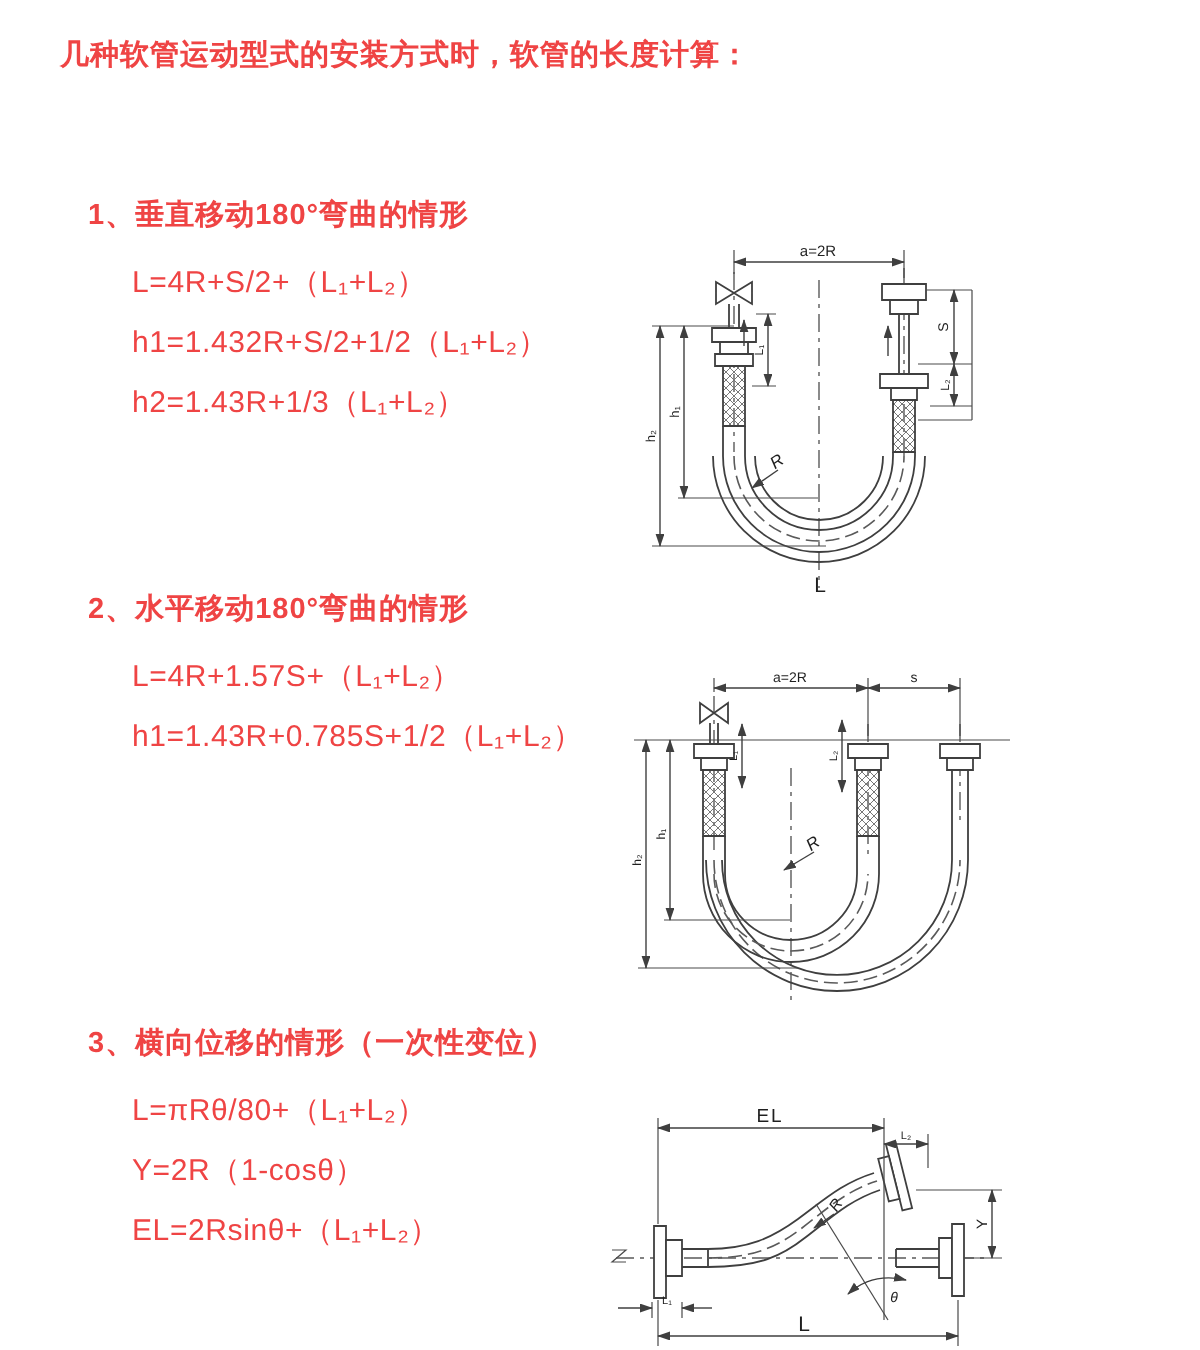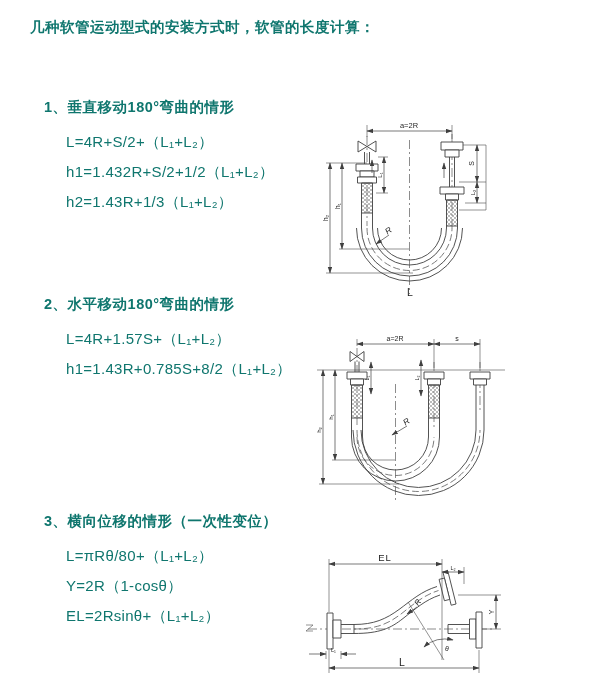--- a/index.html
+++ b/index.html
@@ -1,18 +1,18 @@
 <!DOCTYPE html>
 <html><head>
 <meta charset="utf-8">
 <style>
   html,body{margin:0;padding:0;background:#ffffff;}
   #page{
     position:relative;width:600px;height:675px;background:#ffffff;overflow:hidden;
-    font-family:"Liberation Sans","DejaVu Sans",sans-serif;color:#0f766e;
+    font-family:"Liberation Sans","DejaVu Sans",sans-serif;color:#ef4444;
   }
   .doc-title{
     position:absolute;left:30px;top:18px;font-size:14.5px;font-weight:bold;letter-spacing:0.5px;
   }
   .section{position:absolute;left:44px;width:270px;}
   .sec-heading{font-size:14.5px;font-weight:bold;letter-spacing:0.5px;}
   .formulas{margin:10px 0 0 22px;}
   .formula{font-size:15px;line-height:30px;letter-spacing:0.3px;white-space:nowrap;}
   .diagram{position:absolute;margin-top:48px;}
   svg{display:block;}
@@ -108,21 +108,21 @@
       <text class="lbl it" x="81" y="117" font-size="8.5" text-anchor="middle" transform="rotate(-35 81 117)">R</text>
 
       <text class="lbl" x="101" y="180" font-size="10.5" text-anchor="middle">L</text>
     </svg>
   </div>
 
   <div class="section" style="top:295px;">
     <div class="sec-heading">2、水平移动180°弯曲的情形</div>
     <div class="formulas">
       <div class="formula">L=4R+1.57S+（L₁+L₂）</div>
-      <div class="formula">h1=1.43R+0.785S+8/2（L₁+L₂）</div>
+      <div class="formula">h1=1.43R+0.785S+1/2（L₁+L₂）</div>
     </div>
   </div>
 
   <div class="diagram" style="left:309px;top:284px;">
     <svg width="282" height="180" viewBox="0 0 282 180">
       <defs>
         <marker id="a2" orient="auto-start-reverse" markerWidth="7" markerHeight="6" refX="6" refY="2.2" markerUnits="userSpaceOnUse">
           <path d="M0,0 L6.5,2.2 L0,4.4 Z" fill="#3f3f3f"></path>
         </marker>
         <pattern id="p2" width="4" height="4" patternUnits="userSpaceOnUse">

